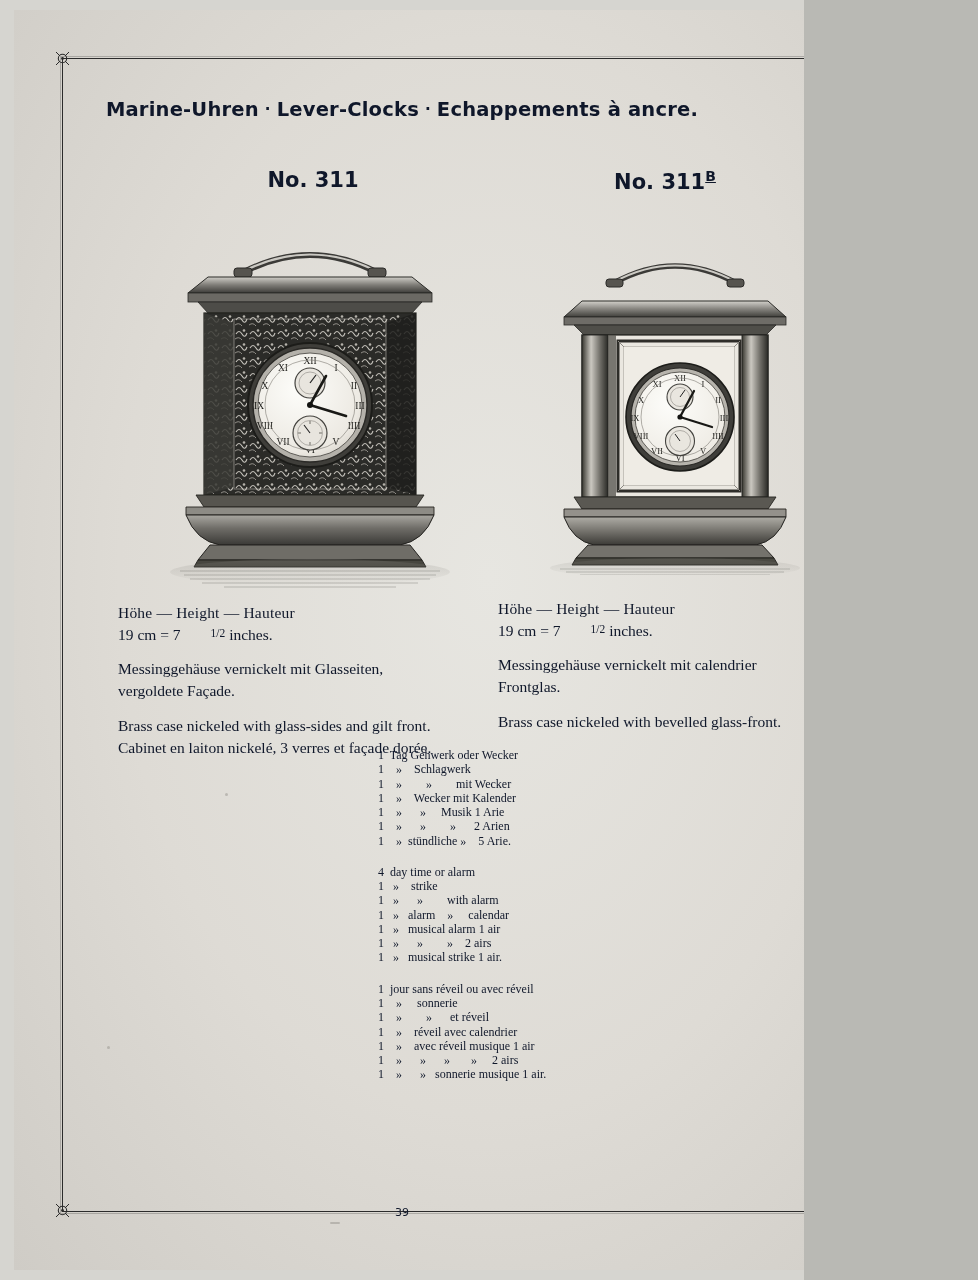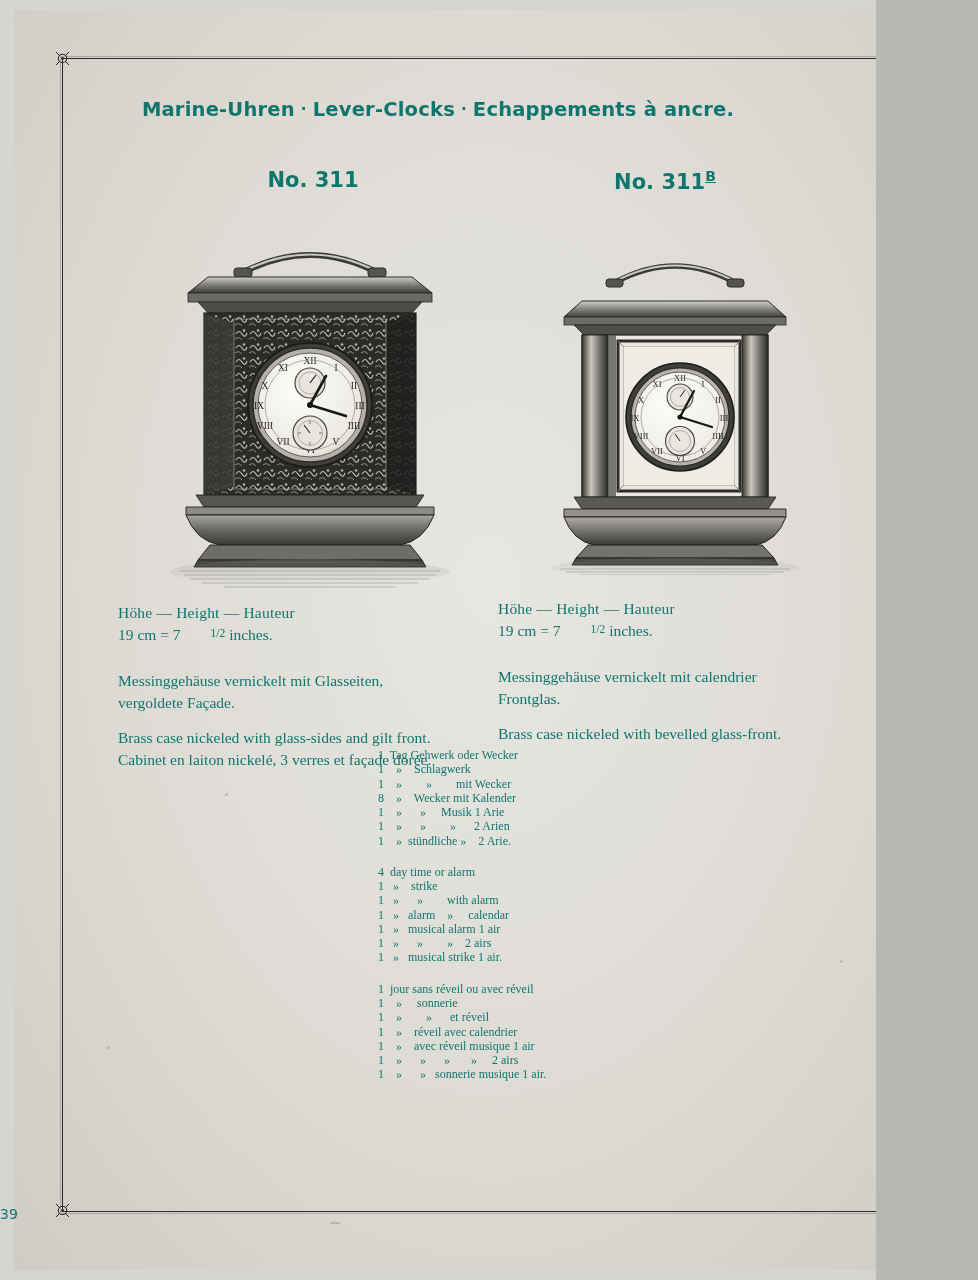--- a/index.html
+++ b/index.html
@@ -2,25 +2,25 @@
 <html><head>
 <meta charset="utf-8">
 <style>
   html, body {
     margin: 0;
     padding: 0;
     background: #b9b9b4;
   }
   .page {
     position: relative;
-    width: 876px;
+    width: 804px;
     height: 1280px;
     background: #d6d5d0;
     font-family: "Liberation Serif", serif;
-    color: #0f766e;
+    color: #0f172a;
     overflow: hidden;
     text-decoration: underline;
   }
   .paper {
     position: absolute;
     left: 14px; top: 10px;
     width: 950px; height: 1260px;
     background: radial-gradient(ellipse at 50% 45%, #e7e6e1 0%, #dedbd5 55%, #cfccc6 100%);
   }
   .frame {
@@ -82,42 +82,42 @@
   .clock-right { left: 530px; top: 235px; width: 290px; height: 340px; }
 
   .caption {
     position: absolute;
     font-size: 15.5px;
     line-height: 1.42;
   }
   .cap-left  { left: 118px; width: 380px; top: 602px; }
   .cap-right { left: 498px; width: 380px; top: 598px; }
   .caption .hh { letter-spacing: .2px; }
-  .caption .p2 { margin-top: 24px; }
+  .caption .p2 { margin-top: 12px; }
   .caption .p3 { margin-top: 13px; }
   .caption .p4 { margin-top: 0; }
   .caption .frac { font-size: 11.5px; vertical-align: 3px; margin-left: 30px; }
 
   .lists {
     position: absolute;
     left: 378px;
     top: 748px;
     font-size: 12px;
     line-height: 1.19;
   }
   .lists .block { margin-bottom: 17px; }
   .lists .row { white-space: pre; }
   .lists .row:last-child { margin-bottom: 0; }
 
   .folio {
     position: absolute;
     left: 0; right: 0;
     top: 1206px;
-    text-align: left;
-    font-size: 14px;
+    text-align: center;
+    font-size: 11px;
     font-family: "DejaVu Sans", sans-serif;
   }
 
   .speck { position: absolute; background: #8d8b86; border-radius: 50%; opacity: .45; }
 </style>
 </head>
 <body>
 
 <div class="page">
   <div class="paper"></div>
@@ -387,24 +387,24 @@
     <div class="p2">Messinggehäuse vernickelt mit calendrier</div>
     <div>Frontglas.</div>
     <div class="p3">Brass case nickeled with bevelled glass-front.</div>
   </div>
 
   <div class="lists">
     <div class="block">
       <div class="row">1  Tag Gehwerk oder Wecker</div>
       <div class="row">1    »    Schlagwerk</div>
       <div class="row">1    »        »        mit Wecker</div>
-      <div class="row">8    »    Wecker mit Kalender</div>
+      <div class="row">1    »    Wecker mit Kalender</div>
       <div class="row">1    »      »     Musik 1 Arie</div>
       <div class="row">1    »      »        »      2 Arien</div>
-      <div class="row">1    »  stündliche »    2 Arie.</div>
+      <div class="row">1    »  stündliche »    5 Arie.</div>
     </div>
     <div class="block">
       <div class="row">4  day time or alarm</div>
       <div class="row">1   »    strike</div>
       <div class="row">1   »      »        with alarm</div>
       <div class="row">1   »   alarm    »     calendar</div>
       <div class="row">1   »   musical alarm 1 air</div>
       <div class="row">1   »      »        »    2 airs</div>
       <div class="row">1   »   musical strike 1 air.</div>
     </div>

